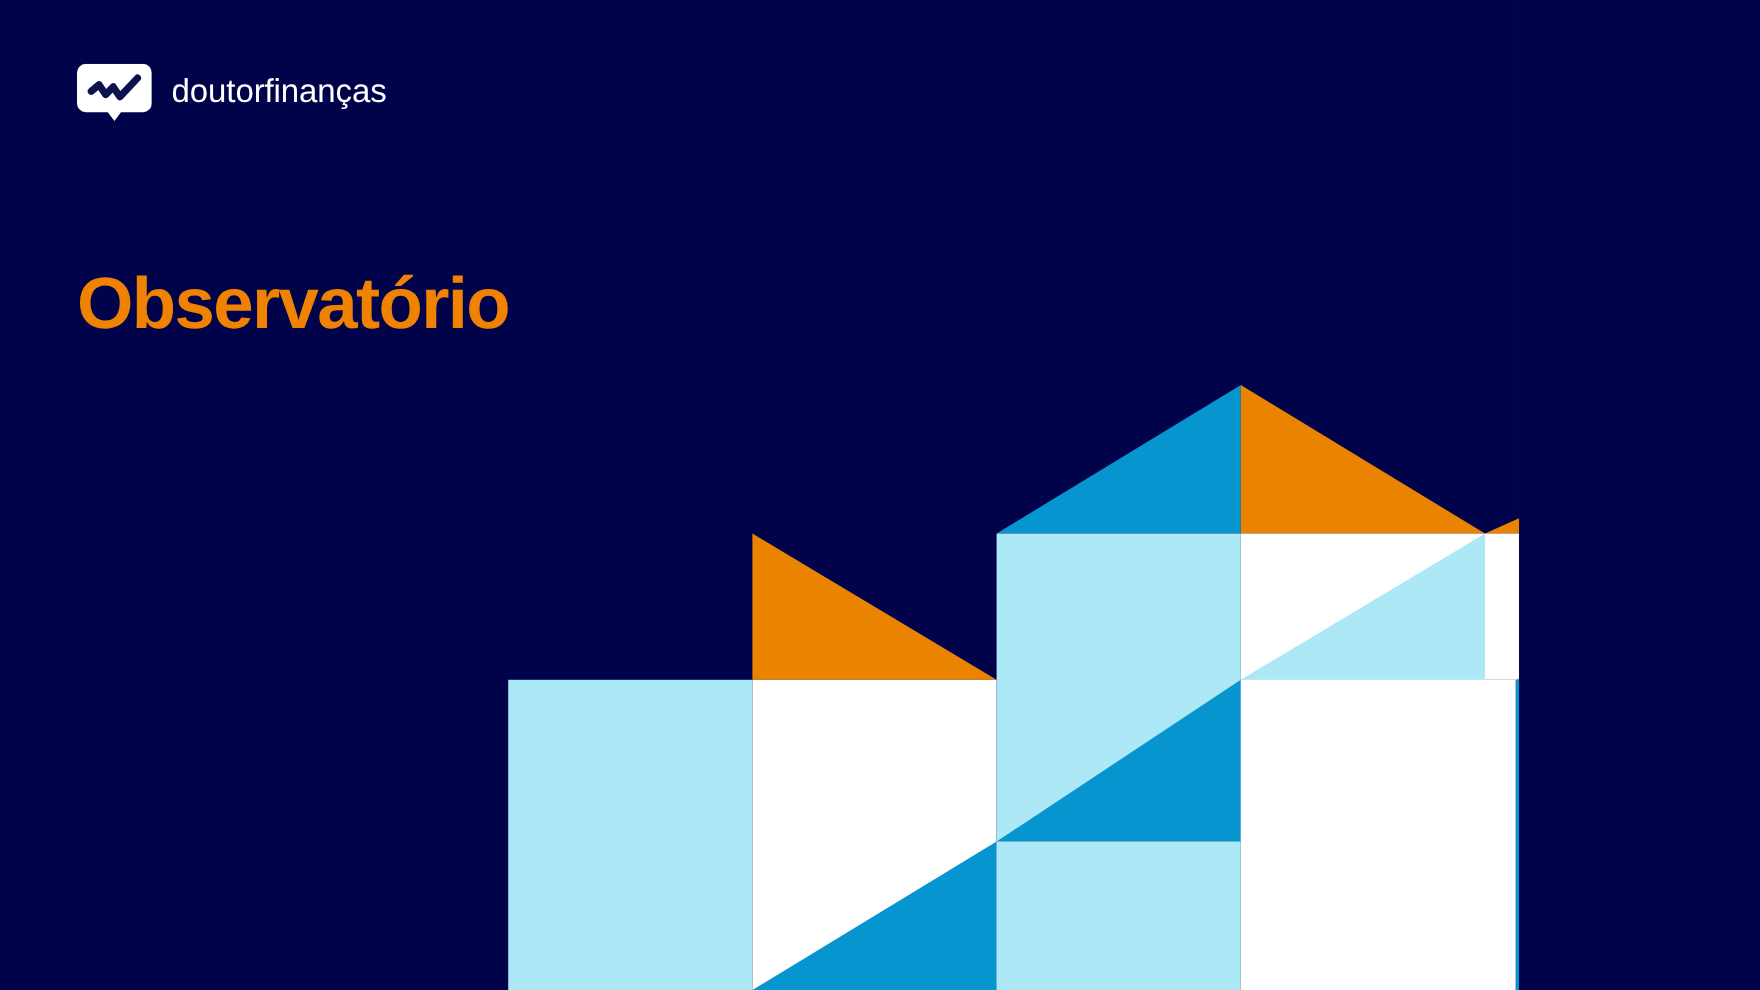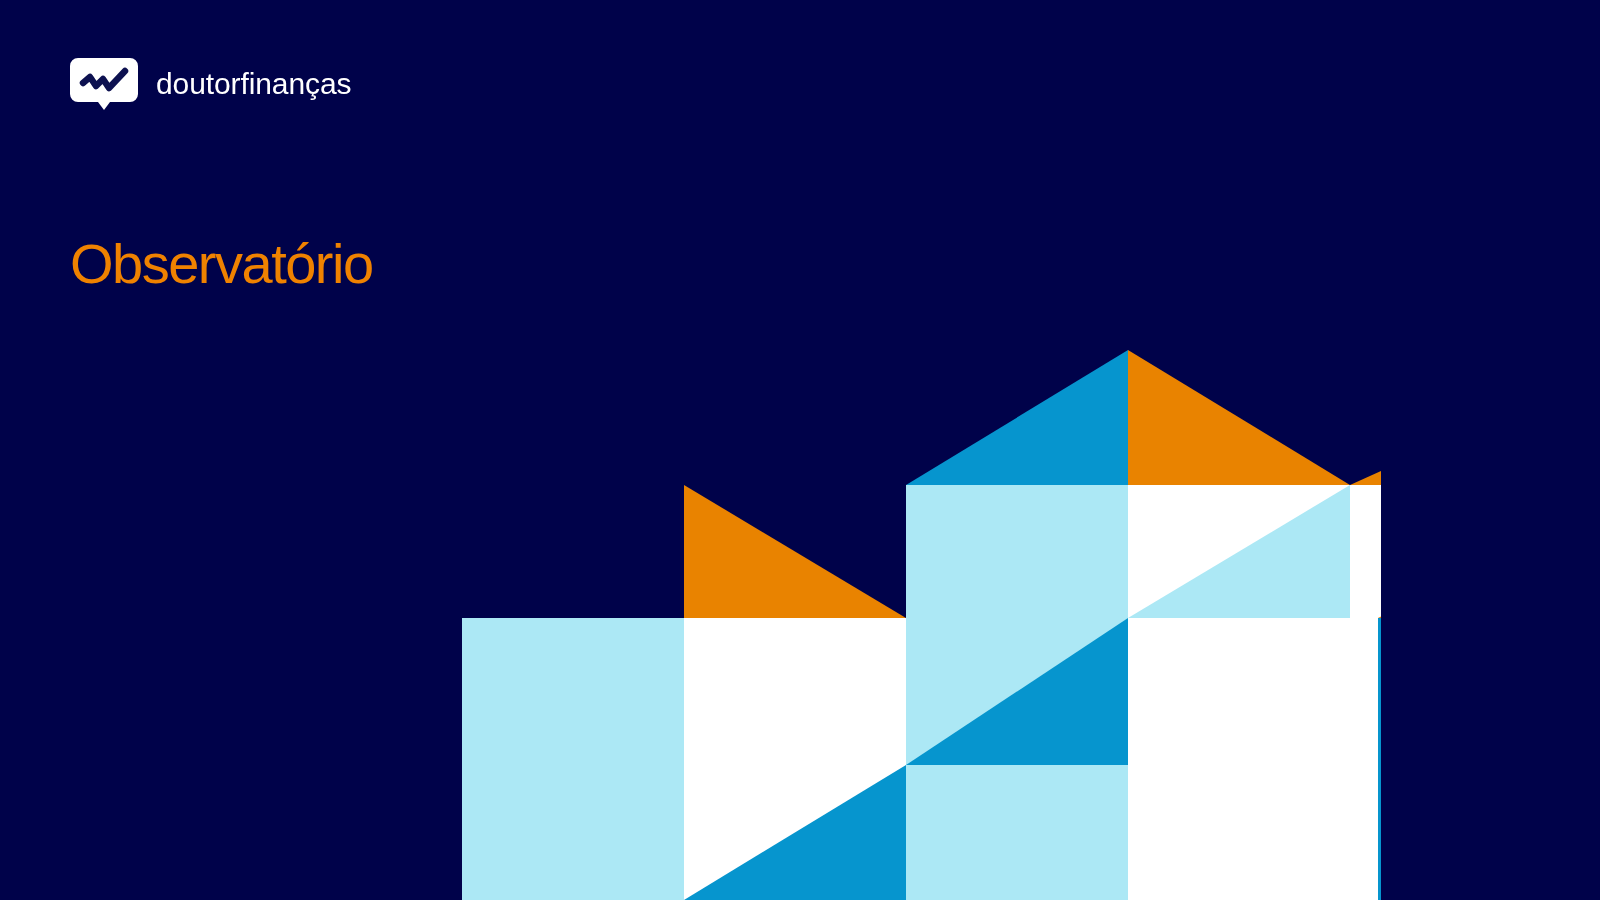--- a/index.html
+++ b/index.html
@@ -64,23 +64,23 @@
     font-weight: 400;
   }
 
   
   #headline {
     position: absolute;
     left: 70px;
     top: 196px;
     z-index: 3;
     color: #ef8200;
-    font-size: 56px;
+    font-size: 66px;
     line-height: 1.08;
-    font-weight: 400;
+    font-weight: 700;
     letter-spacing: -1.5px;
     max-width: 760px;
   }
   #headline .line { display: block; }
 </style>
 </head>
 <body>
 
 <div id="stage">
 

